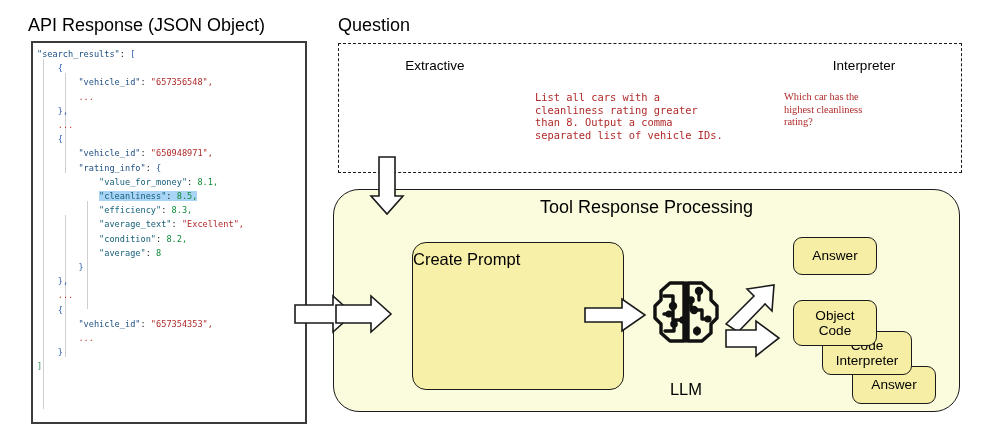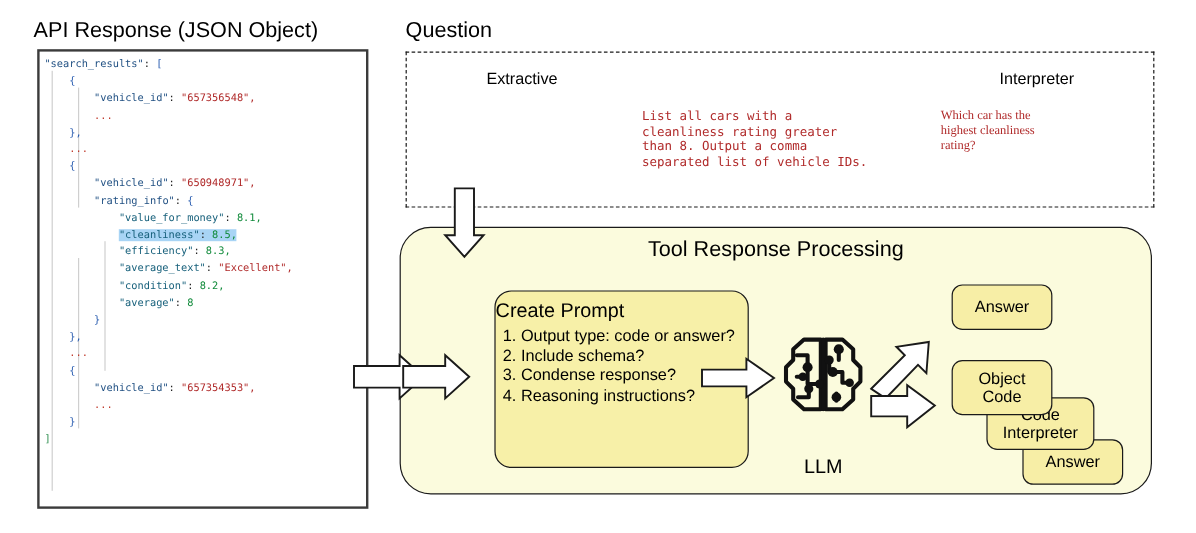--- a/index.html
+++ b/index.html
@@ -145,26 +145,20 @@
   <div class="abs q-text" style="left:445px;top:47px;font-family:Liberation Serif, serif;">Which car has the
 highest cleanliness
 rating?</div>
 </div>
 
 <div class="abs" id="trp-box"></div>
 <div class="abs" id="trp-title">Tool Response Processing</div>
 
 <div class="abs" id="create-prompt">
   <div id="cp-title">Create Prompt</div>
-  <ul id="cp-list">
-    <li>1. Output type: code or answer?</li>
-    <li>2. Include schema?</li>
-    <li>3. Condense response?</li>
-    <li>4. Reasoning instructions?</li>
-  </ul>
 </div>
 
 <div class="abs" id="llm-icon">
   <svg viewBox="0 0 72 72" width="72" height="72">
     <g fill="none" stroke="#111" stroke-width="3.4" stroke-linejoin="round" stroke-linecap="round">
 
       <path d="M34 7 L20 7 L11 15 L11 24 L5 30 L5 42 L11 48 L11 57 L20 65 L34 65 Z"></path>
 
       <path d="M38 7 L52 7 L61 15 L61 24 L67 30 L67 42 L61 48 L61 57 L52 65 L38 65 Z"></path>
 

